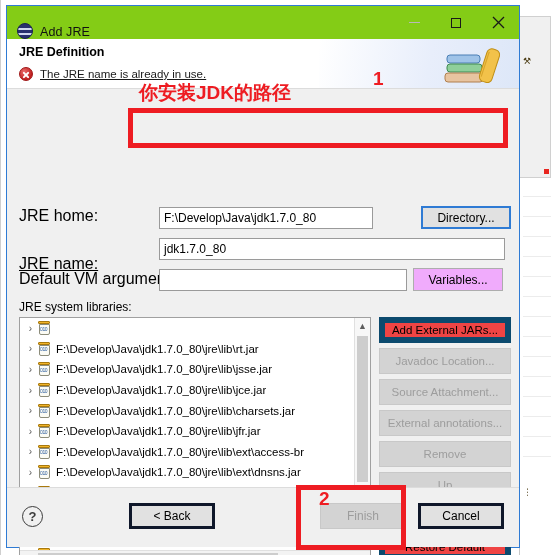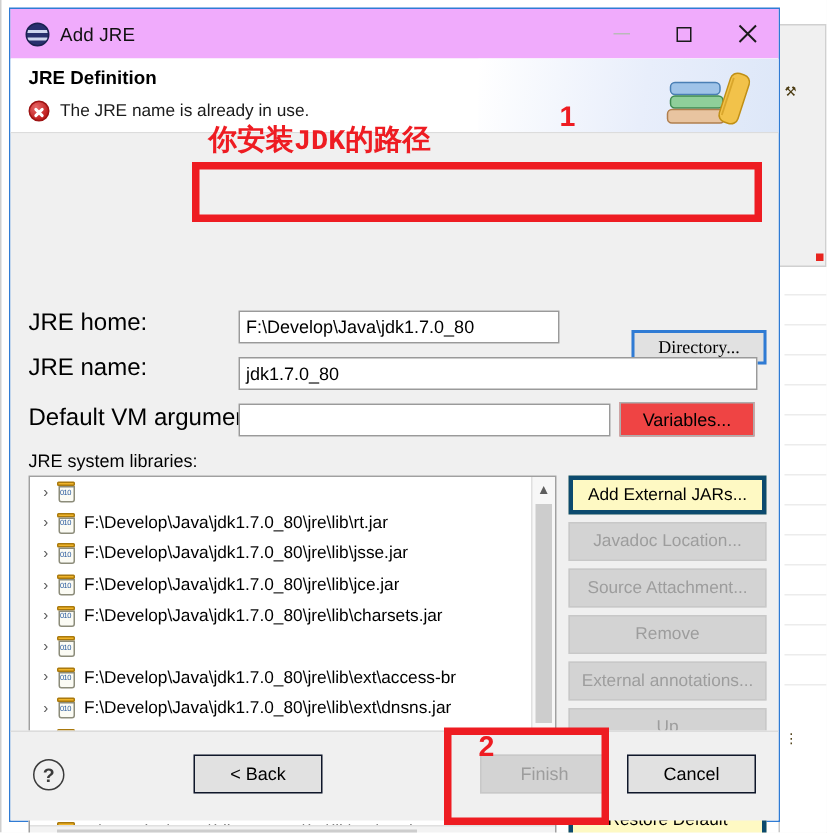--- a/index.html
+++ b/index.html
@@ -27,22 +27,22 @@
   #dialog {
     position: absolute;
     left: 6px; top: 5px;
     width: 514px; height: 543px;
     background: #ffffff;
     border: 1px solid #2f7bd4;
     display: flex; flex-direction: column;
   }
   .titlebar {
     height: 33px; flex: 0 0 33px;
-    background: #f0abfc;
-    display: flex; align-items: center;
+    background: #84cc16;
+    display: flex; align-items: flex-end;
     position: relative;
   }
   .title-icon {
     width: 16px; height: 16px; margin-left: 10px; margin-right: 7px;
     border-radius: 50%;
     background: #28306e;
     position: relative; overflow: hidden;
     border: 1px solid #1b2150;
   }
   .title-icon::before {
@@ -86,21 +86,21 @@
     background: radial-gradient(circle at 35% 30%, #e86a6a, #c01f1f 70%);
     border:1px solid #9e1414;
     position:relative;
   }
   .err-icon::before, .err-icon::after{
     content:""; position:absolute; left:2px; top:5.5px; width:8px; height:2px;
     background:#fff; border-radius:1px;
   }
   .err-icon::before { transform: rotate(45deg); }
   .err-icon::after { transform: rotate(-45deg); }
-  .err-text { font-size:11.5px; color:#1a1a1a; }
+  .err-text { font-size:11.5px; color:#1a1a1a;text-decoration:underline; }
 
   .books { position:absolute; right: 13px; top: 6px; width: 62px; height: 44px; }
 
   
   .body {
     flex: 1 1 auto;
     background: #f0f0f0;
     position: relative;
     padding: 0;
   }
@@ -108,21 +108,21 @@
   .field-row { position:absolute; display:flex; align-items:center; }
   .field-label { font-size:16px; color:#000; }
   .txt {
     border: 1px solid #9a9a9a; background:#fff; height: 22px;
     font-size: 12px; color:#000; padding: 0 4px;
     display:flex; align-items:center;
   }
   .txt.empty { color:#000; }
 
   .btn {
-    border: 1px solid #adadad; background: #ef4444;
+    border: 1px solid #adadad; background: #f0abfc;
     font-size: 12px; color: #000;
     display:flex; align-items:center; justify-content:center;
     height: 23px;
   }
   .btn.focus { border: 2px solid #2f7bd4; background:#e1e1e1; }
 
   .section-label { position:absolute; font-size:12px; color:#000; }
 
   
   .listbox {
@@ -168,56 +168,56 @@
     background:#f3f3f3; border-top:1px solid #e0e0e0;
     display:flex; align-items:center;
   }
   .hs-arrow { width:16px; text-align:center; font-size:9px; color:#5e5e5e; }
   .hs-thumb { height:11px; background:#cdcdcd; flex: 0 0 240px; margin-left:2px; }
 
   
   .sidebtns { position:absolute; left: 372px; top: 228px; width: 132px; }
   .sidebtn {
     width: 132px; height: 26px; margin-bottom: 5px;
-    border:3px solid #0c4a6e; background:#fef9c3;
+    border:6px solid #0c4a6e; background:#ef4444;
     font-size: 11.5px; display:flex; align-items:center; justify-content:center;
   }
   .sidebtn.disabled { color:#9d9d9d; background:#d3d3d3; border:1px solid #c8c8c8; }
 
   
   .footer {
     flex: 0 0 60px; background:#f0f0f0;
     border-top: 1px solid #dcdcdc;
     position:relative;
   }
   .help-icon {
     position:absolute; left: 15px; top: 18px;
     width: 21px; height: 21px; border-radius:50%;
     border: 1.6px solid #3b3b3b; color:#3b3b3b;
     display:flex; align-items:center; justify-content:center;
     font-size: 13px; font-weight: bold;
   }
   .fbtn {
     position:absolute; top: 15px; width: 86px; height: 26px;
-    border:1px solid #0f172a; background:#e1e1e1;
+    border:3px solid #0f172a; background:#e1e1e1;
     font-size:12px; display:flex; align-items:center; justify-content:center;
   }
   .fbtn.disabled { color:#9d9d9d; background:#d3d3d3; border:1px solid #c8c8c8; }
 
   
   .ann-box {
     position:absolute; border: 5px solid #ee1c22; pointer-events:none;
   }
   .ann-num {
     position:absolute; color:#ee1c22; font-weight:bold; font-size:19px;
     font-family:"Liberation Sans", sans-serif;
   }
   .ann-cn {
     position:absolute; color:#ee1c22; font-weight:bold; font-size:19px;
-    font-family:Liberation Mono, monospace; letter-spacing:0px;
+    font-family:Liberation Sans, sans-serif; letter-spacing:0px;
   }
 </style>
 </head>
 <body>
 
 <div id="root">
 
   <div class="bg-panel-strip" style="left:519px; top:16px; width:32px; height:162px;"></div>
   <div class="bg-glyph" style="left:523px; top:56px;">⚒</div>
   <div class="bg-vline" style="left:519px; top:180px; height:375px;"></div>
@@ -280,23 +280,23 @@
         </svg>
       </div>
     </div>
 
     <div class="body">
 
       <div class="field-row" style="left:12px; top:118px;">
         <span class="field-label">JRE home:</span>
       </div>
       <div class="txt" style="position:absolute; left:152px; top:118px; width:214px;">F:\Develop\Java\jdk1.7.0_80</div>
-      <div class="btn focus" style="position:absolute; left:414px; top:131px; width:90px;font-family:Liberation Serif, serif;">Directory...</div>
-
-      <div class="field-row" style="left:12px; top:148px;">
+      <div class="btn focus" style="position:absolute; left:414px; top:117px; width:90px;">Directory...</div>
+
+      <div class="field-row" style="left:12px; top:166px;text-decoration:underline;">
         <span class="field-label">JRE name:</span>
       </div>
       <div class="txt" style="position:absolute; left:152px; top:149px; width:346px;">jdk1.7.0_80</div>
 
       <div class="field-row" style="left:12px; top:181px;">
         <span class="field-label">Default VM arguments:</span>
       </div>
       <div class="txt empty" style="position:absolute; left:152px; top:180px; width:248px;"></div>
       <div class="btn" style="position:absolute; left:406px; top:179px; width:90px;">Variables...</div>
 
@@ -348,20 +348,21 @@
               </span>
               <span class="row-label">F:\Develop\Java\jdk1.7.0_80\jre\lib\charsets.jar</span>
             </div>
             <div class="row">
               <span class="chev">›</span>
               <span class="jar-icon">
                 <span class="lid"></span>
                 <span class="body-j"></span>
                 <span class="dots">010</span>
               </span>
+              <span class="row-label">F:\Develop\Java\jdk1.7.0_80\jre\lib\jfr.jar</span>
             </div>
             <div class="row">
               <span class="chev">›</span>
               <span class="jar-icon">
                 <span class="lid"></span>
                 <span class="body-j"></span>
                 <span class="dots">010</span>
               </span>
               <span class="row-label">F:\Develop\Java\jdk1.7.0_80\jre\lib\ext\access-br</span>
             </div>
@@ -418,22 +419,22 @@
           <div class="hs-arrow">◀</div>
           <div class="hs-thumb"></div>
           <div class="hs-arrow" style="margin-left:auto;">▶</div>
         </div>
       </div>
 
       <div class="sidebtns" id="sidebtns">
           <div class="sidebtn">Add External JARs...</div>
           <div class="sidebtn disabled">Javadoc Location...</div>
           <div class="sidebtn disabled">Source Attachment...</div>
+          <div class="sidebtn disabled">External annotations...</div>
           <div class="sidebtn disabled">Remove</div>
-          <div class="sidebtn disabled">External annotations...</div>
           <div class="sidebtn disabled">Up</div>
           <div class="sidebtn disabled">Down</div>
           <div class="sidebtn">Restore Default</div>
         </div>
 
     </div>
 
     <div class="footer">
       <div class="help-icon">?</div>
       <div class="fbtn" style="left:122px;">&lt; Back</div>

